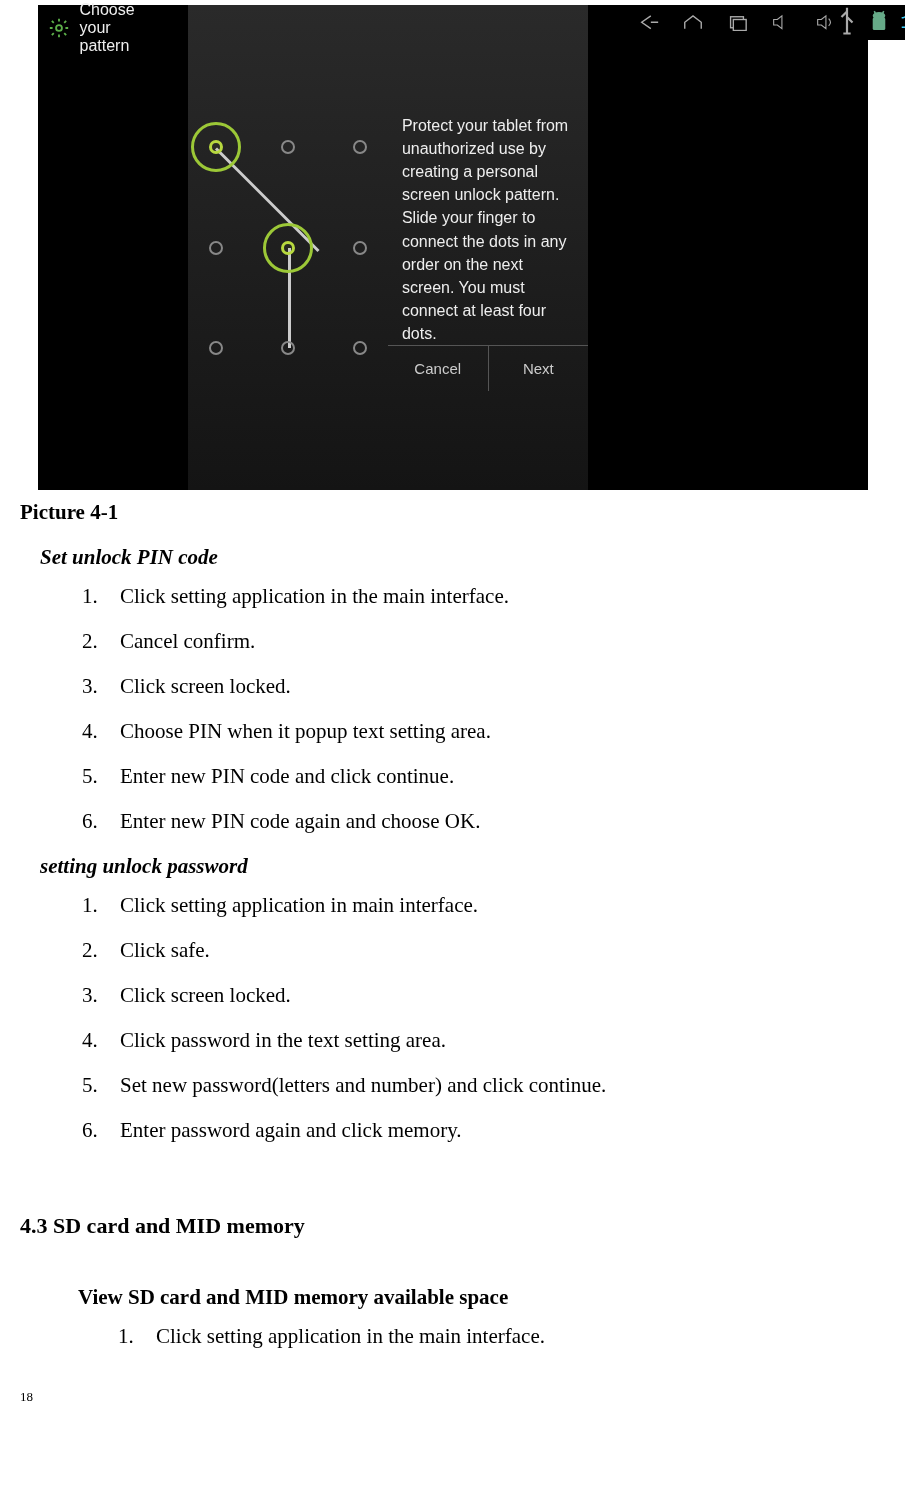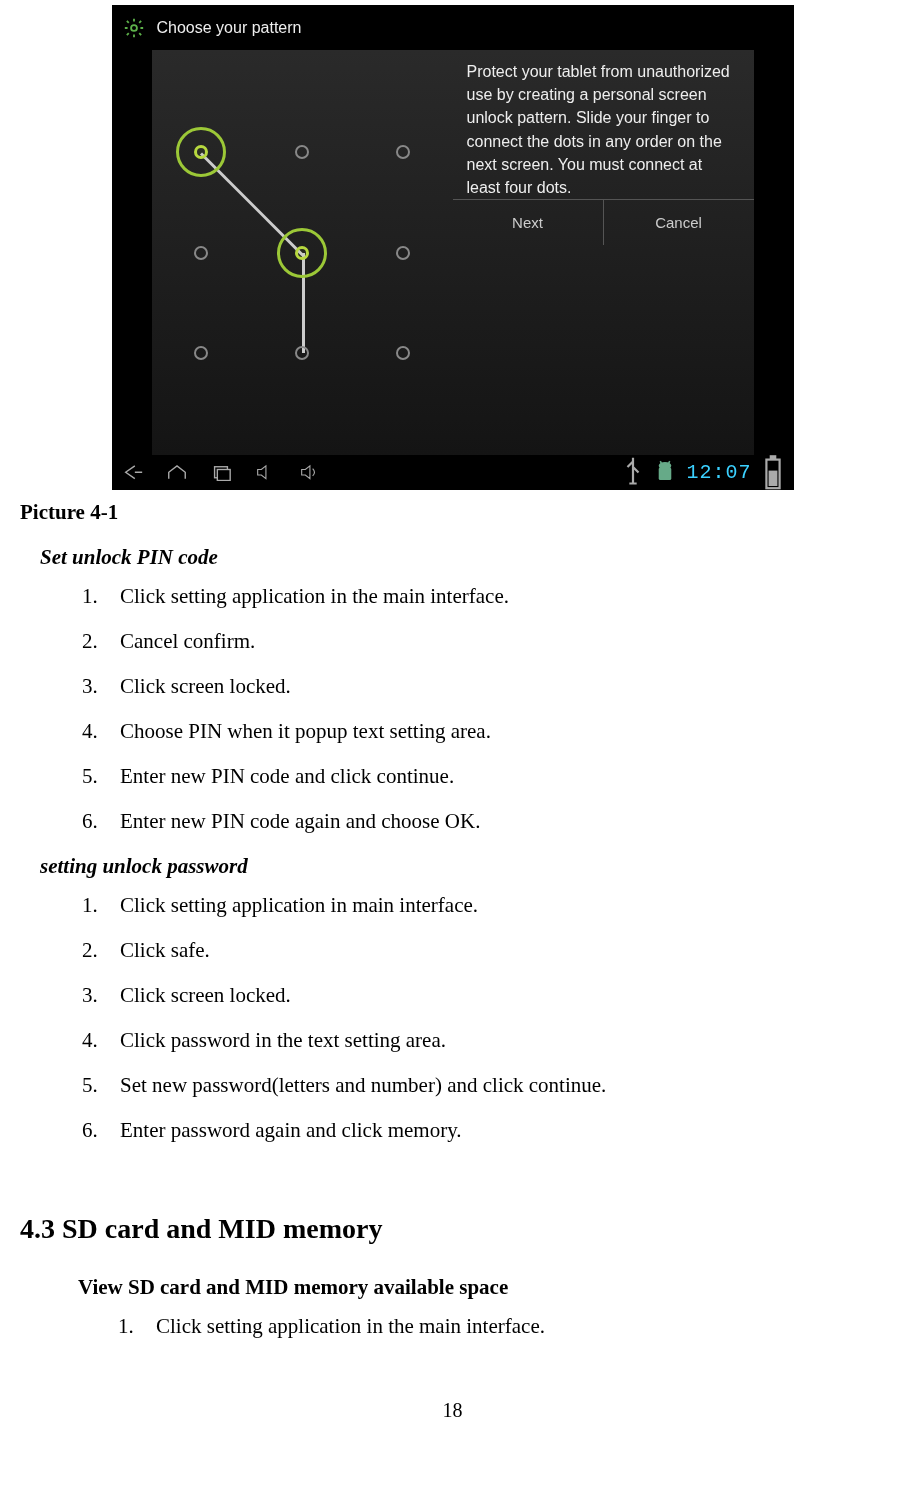--- a/index.html
+++ b/index.html
@@ -4,28 +4,28 @@
 <style>
   * { margin: 0; padding: 0; box-sizing: border-box; }
   body {
     font-family: "Times New Roman", Times, serif;
     width: 905px;
     background: #fff;
     color: #000;
     padding: 0 20px;
   }
   .screenshot {
-    width: 682px;
+    width: 830px;
     height: 485px;
     background: #000;
     margin: 5px auto 10px auto;
     font-family: Arial, Helvetica, sans-serif;
     color: #fff;
     display: flex;
-    flex-direction: column;
+    flex-direction: row;
     position: relative;
   }
   .ss-header {
     height: 45px;
     display: flex;
     align-items: center;
     padding: 0 10px;
     background: #000;
   }
   .gear-icon {
@@ -79,21 +79,21 @@
   .pattern-line {
     position: absolute;
     background: #ccc;
     transform-origin: left center;
     height: 3px;
   }
   .info-area {
     width: 50%;
     display: flex;
     flex-direction: column;
-    justify-content: flex-start;
+    justify-content: center;
     padding: 10px 14px 0 14px;
   }
   .info-text {
     font-size: 16px;
     line-height: 1.45;
     color: #eee;
   }
   .info-text .ready {
     margin-top: 20px;
     display: block;
@@ -154,27 +154,27 @@
   }
   ol.steps li {
     margin-bottom: 20px;
     display: flex;
   }
   ol.steps li .num {
     min-width: 38px;
   }
   .section-head {
     font-weight: bold;
-    font-size: 28px;
-    margin: 70px 0 30px 0;
+    font-size: 22px;
+    margin: 70px 0 46px 0;
   }
   .page-num {
-    text-align: center;
-    font-size: 20px;
-    margin-top: 60px;
+    text-align: left;
+    font-size: 13px;
+    margin-top: 40px;
   }
 </style>
 </head>
 <body>
 
 <div class="screenshot">
   <div class="ss-header">
     <span class="gear-icon">
       <svg viewBox="0 0 24 24" fill="none">
           <circle cx="12" cy="12" r="3.2" stroke="#5db04a" stroke-width="2"></circle>
@@ -199,22 +199,22 @@
         <div class="dot" style="left:14%; top:86%;"></div>
         <div class="dot" style="left:50%; top:86%;"></div>
         <div class="dot" style="left:86%; top:86%;"></div>
       </div>
     </div>
     <div class="info-area">
       <div class="info-text">
         <span>Protect your tablet from unauthorized use by creating a personal screen unlock pattern. Slide your finger to connect the dots in any order on the next screen. You must connect at least four dots.</span>
       </div>
       <div class="btn-row">
+        <div>Cancel</div>
         <div>Next</div>
-        <div>Cancel</div>
       </div>
     </div>
   </div>
   <div class="navbar">
     <div class="nav-left">
       <span class="nav-icon">
           <svg viewBox="0 0 24 18">
             <path d="M14 2 L4 9 L14 16 M14 9 H22" stroke="#aaa" stroke-width="1.5" fill="none"></path>
           </svg>
         </span>

